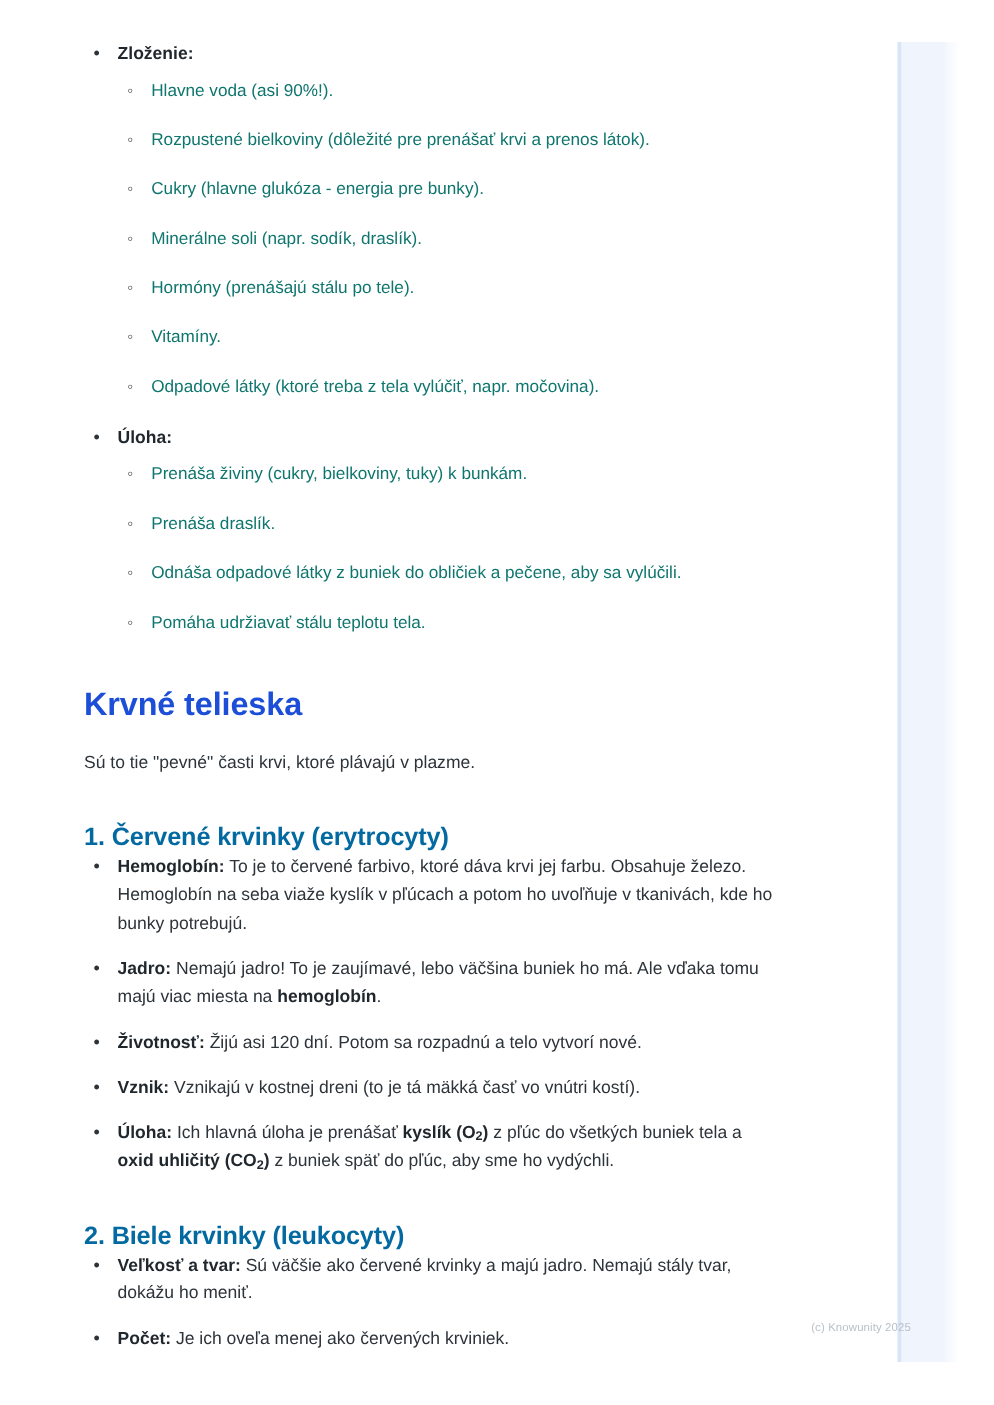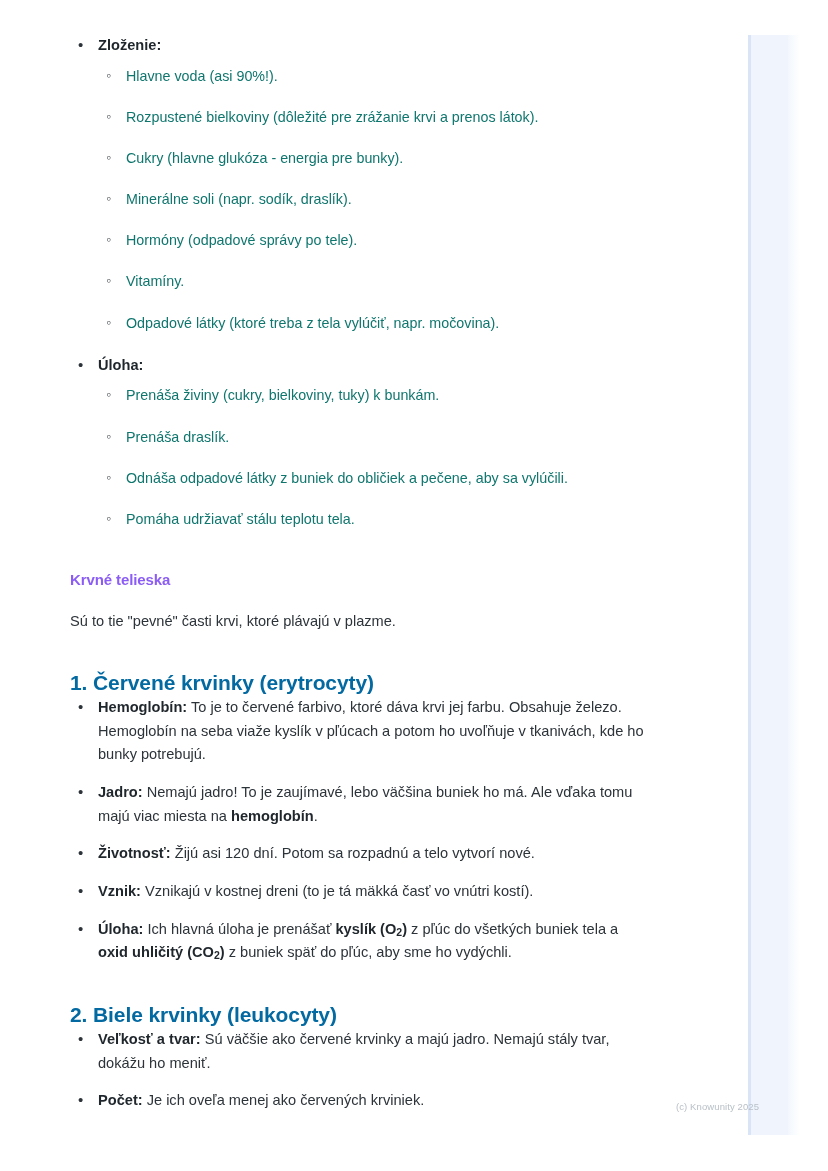--- a/index.html
+++ b/index.html
@@ -110,23 +110,23 @@
   }
   .group-block:last-child { margin-bottom: 0; }
 
   .lead-label {
     font-weight: 700;
     color: #1f262c;
   }
 
   
   h2.sec-title {
-    font-size: 15px;
+    font-size: 27px;
     font-weight: 700;
-    color: #8b5cf6;
+    color: #1d4ed8;
     margin: 40px 0 0 0;
     letter-spacing: -0.1px;
     line-height: 1.3;
   }
   h3.sub-title {
     font-size: 21px;
     font-weight: 600;
     color: #0369a1;
     margin: 36px 0 0 0;
     letter-spacing: -0.1px;
@@ -175,24 +175,24 @@
 <div class="page">
 
   <div class="doc-body">
 
     <div class="group-block">
       <ul class="lvl1">
         <li class="item1">
           <span class="lead-label">Zloženie:</span>
           <ul class="lvl2">
             <li class="item2">Hlavne voda (asi 90%!).</li>
-            <li class="item2">Rozpustené bielkoviny (dôležité pre zrážanie krvi a prenos látok).</li>
+            <li class="item2">Rozpustené bielkoviny (dôležité pre prenášať krvi a prenos látok).</li>
             <li class="item2">Cukry (hlavne glukóza - energia pre bunky).</li>
             <li class="item2">Minerálne soli (napr. sodík, draslík).</li>
-            <li class="item2">Hormóny (odpadové správy po tele).</li>
+            <li class="item2">Hormóny (prenášajú stálu po tele).</li>
             <li class="item2">Vitamíny.</li>
             <li class="item2">Odpadové látky (ktoré treba z tela vylúčiť, napr. močovina).</li>
           </ul>
         </li>
       </ul>
     </div>
 
     <div class="group-block">
       <ul class="lvl1">
         <li class="item1">

